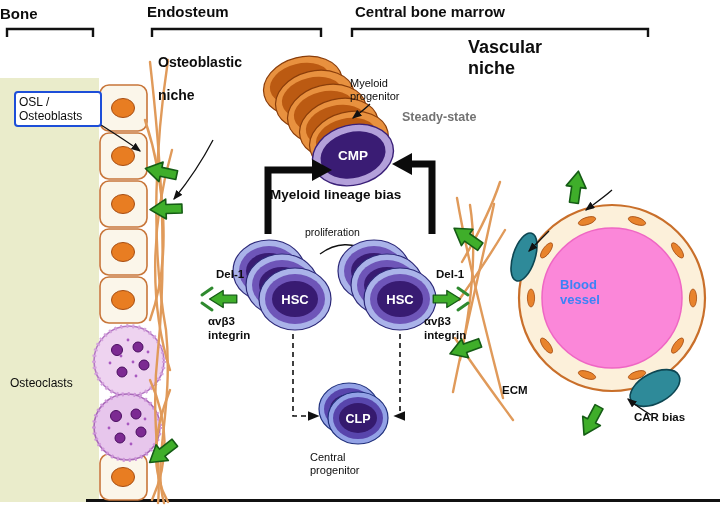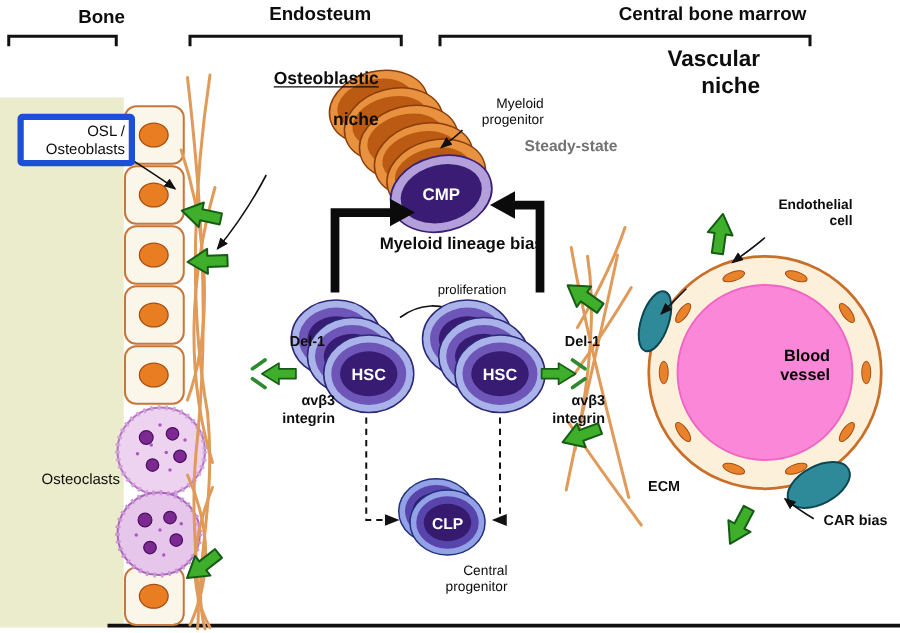--- a/index.html
+++ b/index.html
@@ -2,27 +2,27 @@
 <html><head>
 <meta charset="utf-8">
 <style>
   html,body { margin:0; padding:0; background:#fff; }
   .stage {
     position:relative; width:720px; height:506px; background:#ffffff;
     overflow:hidden; font-family:"Liberation Sans", sans-serif; color:#0d0d0d;
   }
   .scene { position:absolute; left:0; top:0; }
   .lbl { position:absolute; white-space:pre-line; line-height:1.18; }
-  .center { text-align:right; }
+  .center { text-align:left; }
   .b  { font-weight:bold; }
-  .u  { text-decoration:underline; text-underline-offset:2px; }
+  .u  { text-underline-offset:2px; }
   .red  { color:#e31e1e; }
   .blue { color:#737373; }
-  .pinktext { color:#000000; }
-  .boxed { background:#ffffff; border:5px solid #1d4ed8; border-radius:4px; padding:2px 3px; }
+  .pinktext { color:#3b82f6; }
+  .boxed { background:#ffffff; border:2px solid #1d4ed8; border-radius:4px; padding:2px 3px; }
   svg text { font-family:"Liberation Sans", sans-serif; }
 </style>
 </head>
 <body>
 
 <div class="stage">
 
 <svg class="scene" width="720" height="506" viewBox="0 0 720 506">
   <defs>
     <marker id="mthin" markerWidth="9" markerHeight="8" refX="6.5" refY="3" orient="auto">
@@ -287,18 +287,16 @@
 <div class="lbl center b" style="left:436px;top:268px;width:44px;font-size:11.5px">Del-1</div>
 <div class="lbl center b" style="left:424px;top:315px;width:60px;font-size:11.5px">αvβ3
 integrin</div>
 
 <div class="lbl center" style="left:310px;top:451px;width:96px;font-size:11px">Central
 progenitor</div>
 <div class="lbl center" style="left:10px;top:376px;width:86px;font-size:12px">Osteoclasts</div>
 
 <div class="lbl center b pinktext" style="left:560px;top:277px;width:104px;font-size:13px">Blood
 vessel</div>
-<div class="lbl center b" style="left:590px;top:158px;width:92px;font-size:11px">Endothelial
-cell</div>
 <div class="lbl center b" style="left:634px;top:411px;width:76px;font-size:11.5px">CAR bias</div>
 <div class="lbl center b" style="left:502px;top:384px;width:42px;font-size:11.5px">ECM</div>
 
 </div>
 
 </body></html>

